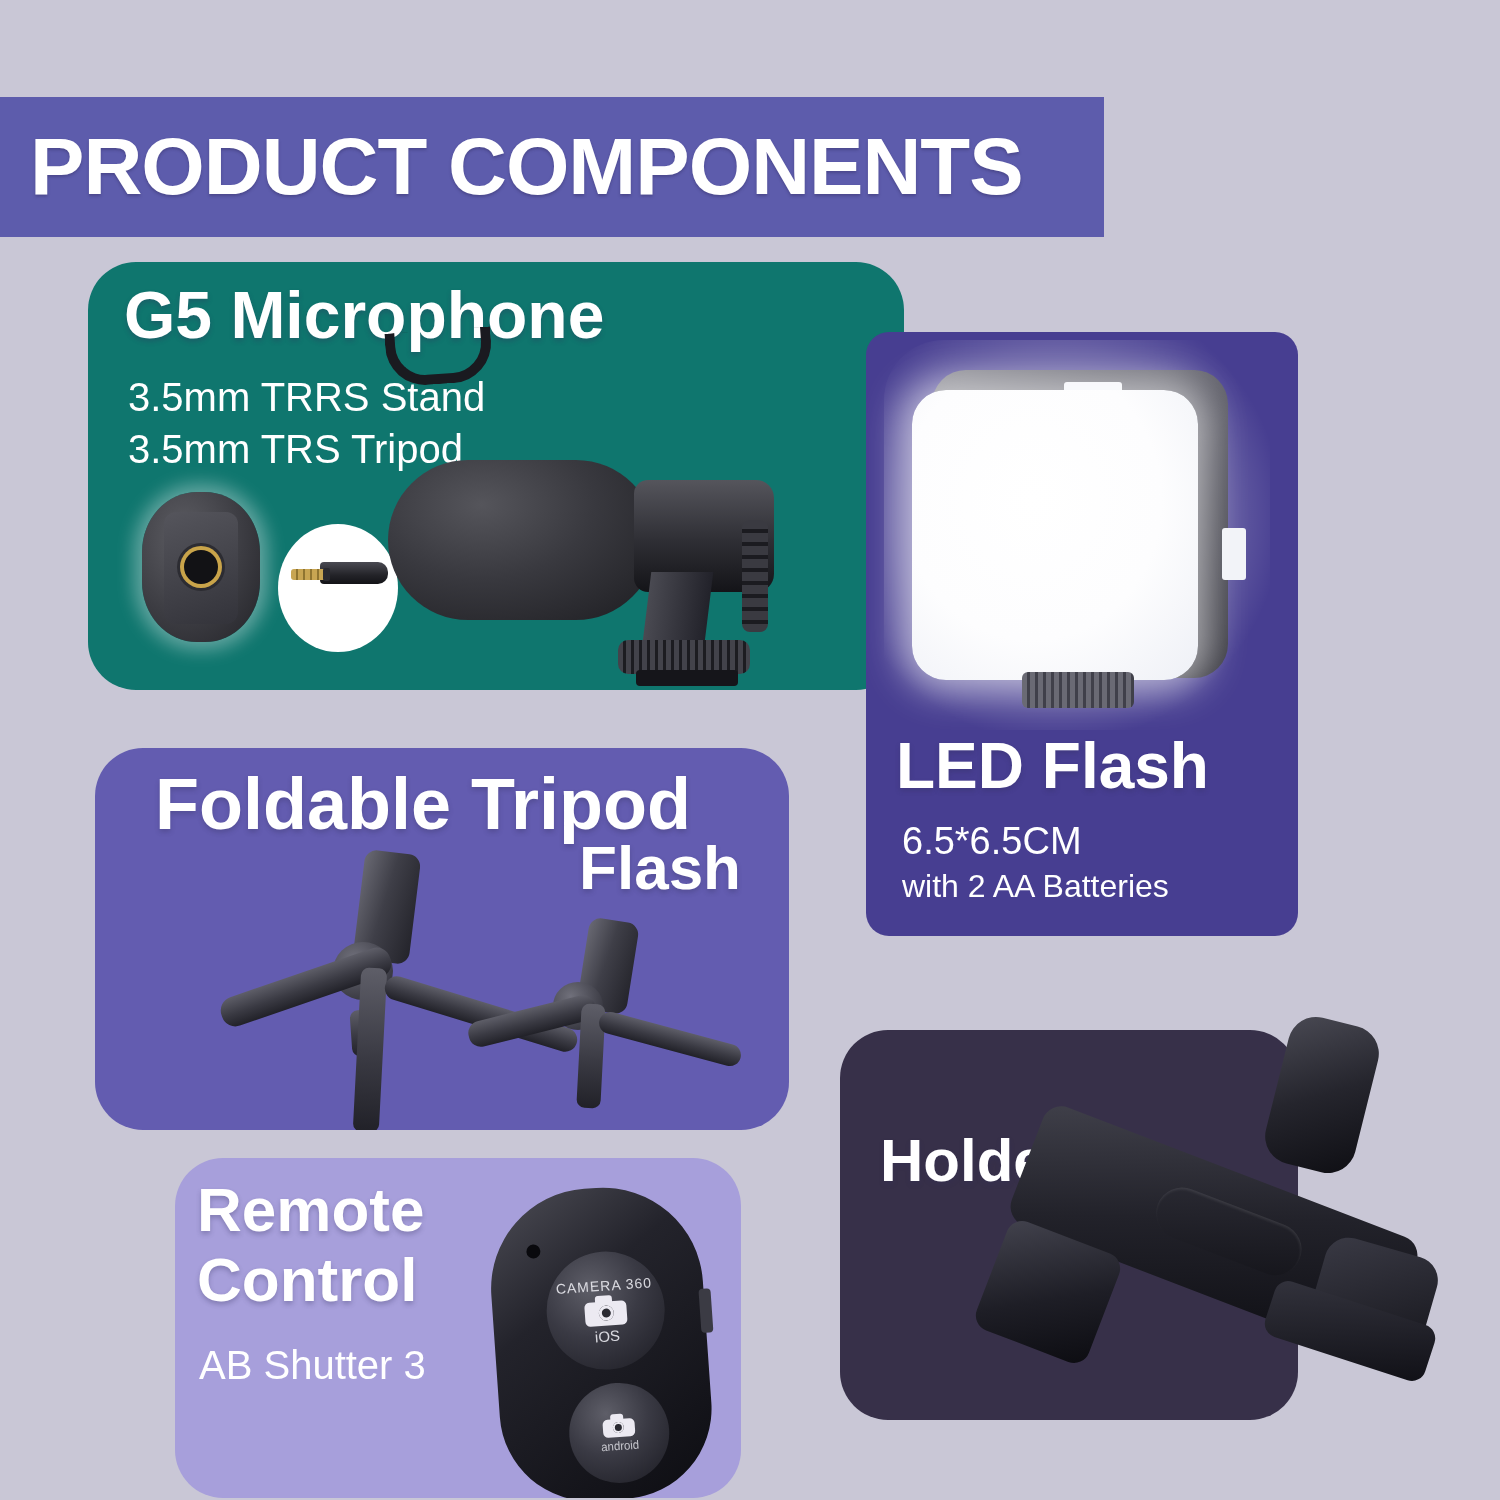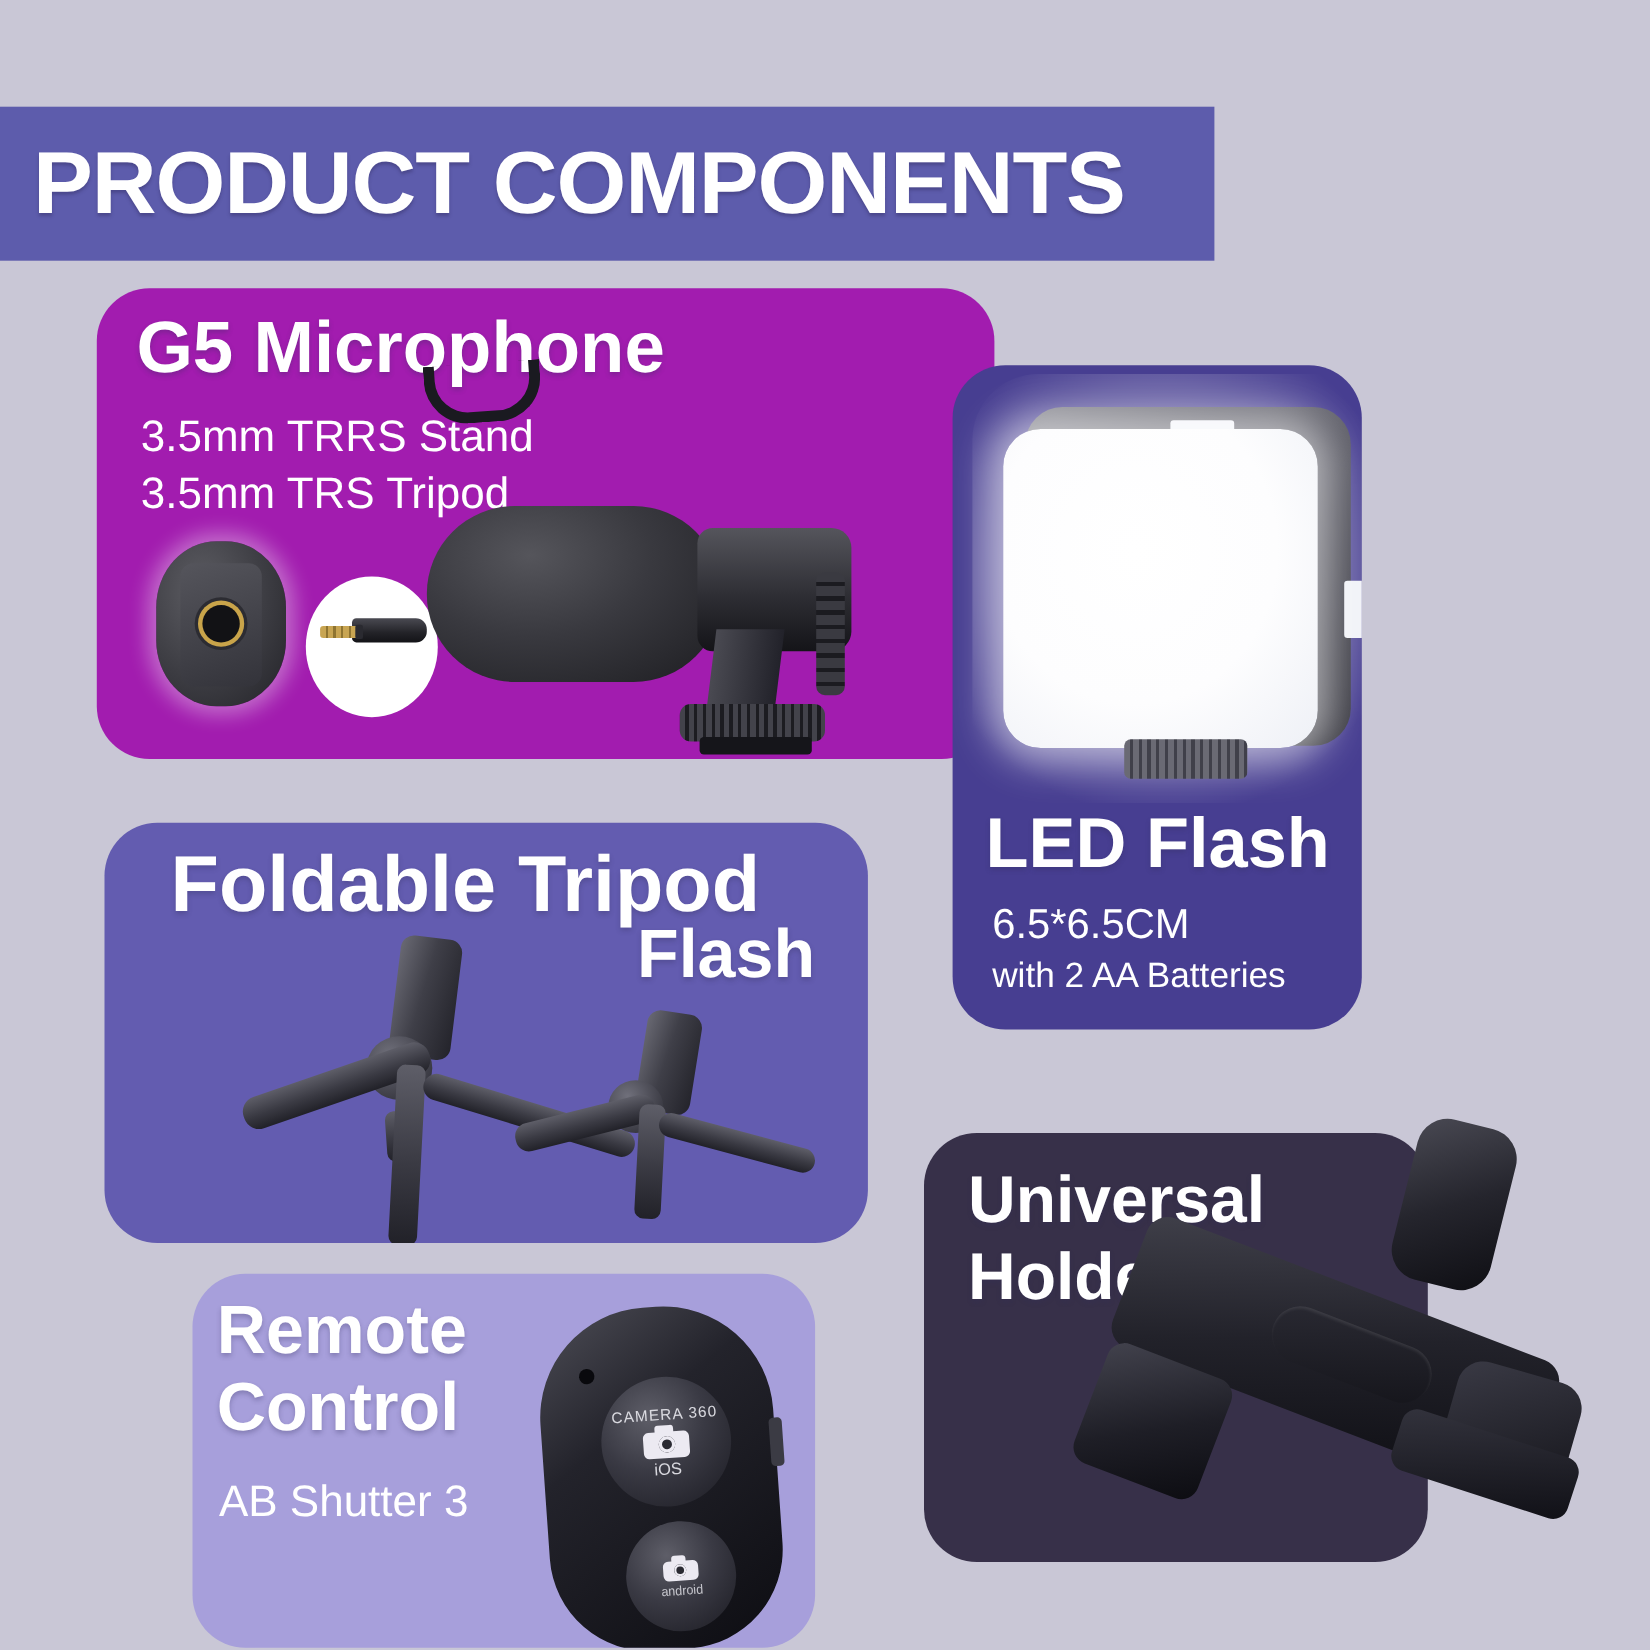--- a/index.html
+++ b/index.html
@@ -31,21 +31,21 @@
     position:absolute;color:#fff;font-weight:700;line-height:1.02;
     text-shadow:0 3px 5px rgba(50,45,90,.30);
     white-space:nowrap;
   }
   .subtitle{
     position:absolute;color:#ffffff;font-weight:400;line-height:1.25;
     white-space:nowrap;
   }
 
   
-  #card-mic{left:88px;top:262px;width:816px;height:428px;background:#a21caf;}
+  #card-mic{left:88px;top:262px;width:816px;height:428px;background:#0f766e;}
   #card-mic .title{left:36px;top:20px;font-size:66px;}
   #card-mic .sub1{left:40px;top:110px;font-size:40px;}
   #card-mic .sub2{left:40px;top:162px;font-size:40px;}
 
   
   .jack-port{
     position:absolute;left:54px;top:230px;width:118px;height:150px;
     border-radius:55px/60px;
     background:radial-gradient(ellipse at 35% 30%,#5d5d63 0%,#3c3c42 55%,#232328 100%);
     box-shadow:0 0 18px 8px rgba(255,255,255,.35);
@@ -107,21 +107,21 @@
     position:absolute;left:230px;top:198px;width:132px;height:34px;
     border-radius:10px;
     background:repeating-linear-gradient(90deg,#43434b 0 5px,#1c1c21 5px 8px);
   }
   .mic-shoe-plate{
     position:absolute;left:248px;top:228px;width:102px;height:16px;
     border-radius:4px;background:#15151a;
   }
 
   
-  #card-led{left:866px;top:332px;width:372px;height:604px;background:#473e91;}
+  #card-led{left:866px;top:332px;width:432px;height:604px;background:#473e91;border-radius:23px;}
   #card-led .title{left:30px;top:402px;font-size:64px;}
   #card-led .sub1{left:36px;top:486px;font-size:38px;}
   #card-led .sub2{left:36px;top:534px;font-size:32px;}
   .led-unit{position:absolute;left:46px;top:28px;width:330px;height:350px;}
   .led-glow{
     position:absolute;left:-28px;top:-20px;width:386px;height:390px;
     border-radius:60px;
     background:radial-gradient(ellipse at 45% 45%,rgba(255,255,255,.55) 0%,rgba(255,255,255,.18) 55%,rgba(255,255,255,0) 75%);
   }
   .led-body{
@@ -376,21 +376,20 @@
           </span>
           <span class="btn-caption-and">android</span>
         </div>
       </div>
     </div>
   </div>
   <div class="remote-strap"></div>
 
   <div class="card" id="card-holder">
     <div class="card-inner">
-      <div class="title">Universal</div>
       <div class="title title2">Holder</div>
     </div>
   </div>
   <div class="holder" style="left:1080px;top:1020px;">
     <div class="holder-arm-top"></div>
     <div class="holder-cradle">
       <div class="holder-slot"></div>
     </div>
     <div class="holder-hinge"></div>
     <div class="holder-foot"></div>

